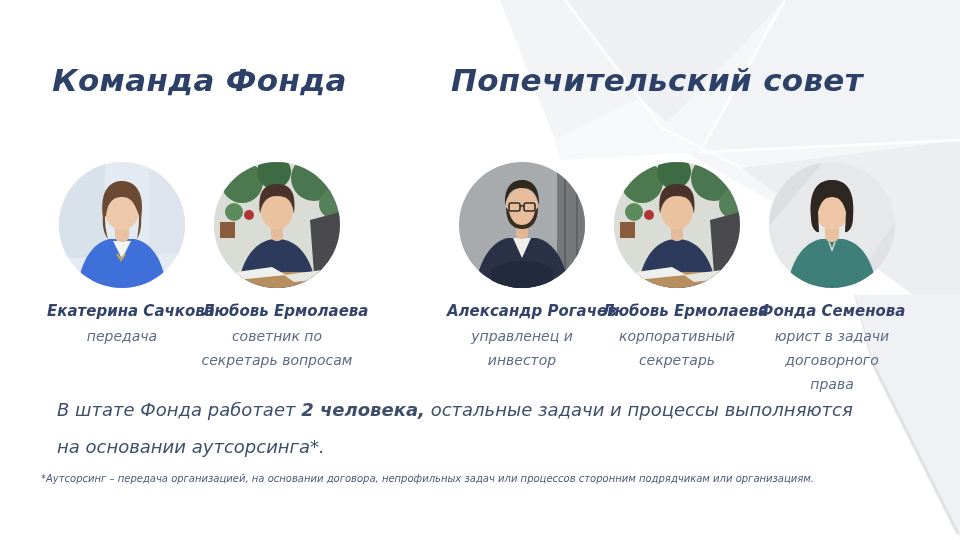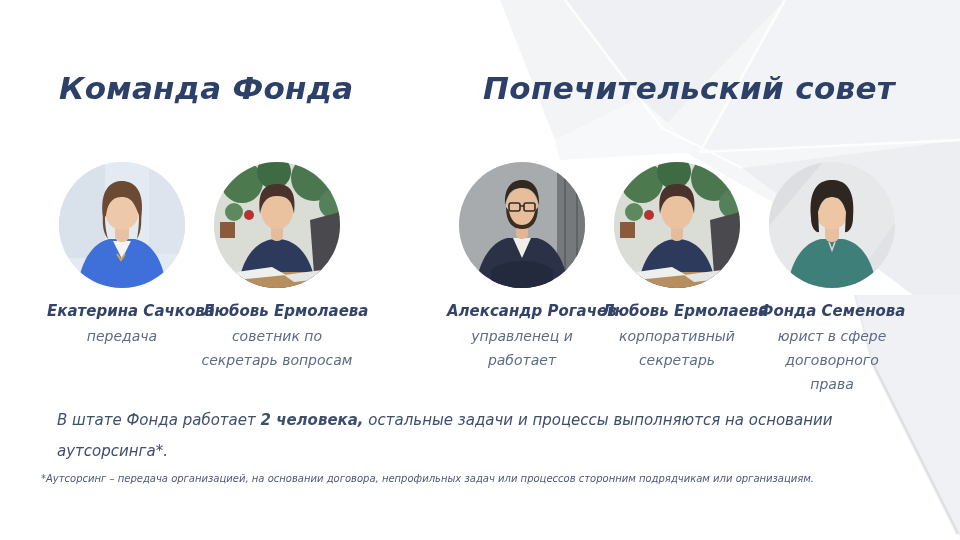--- a/index.html
+++ b/index.html
@@ -6,23 +6,23 @@
   body{
     width:960px;height:540px;overflow:hidden;background:#ffffff;
     font-family:"DejaVu Sans", sans-serif;position:relative;
   }
   .slide{position:absolute;inset:0;}
   .bg{position:absolute;top:0;left:0;}
 
   .headings{position:absolute;top:58px;left:47px;display:flex;}
   .hgroup-left{width:305px;text-align:center;}
   .hgroup-spacer{width:95px;}
-  .hgroup-right{width:460px;text-align:right;}
+  .hgroup-right{width:460px;text-align:left;}
   .headings h1{
-    margin:12px;font-size:31px;font-style:italic;font-weight:bold;
+    margin:4px;font-size:31px;font-style:italic;font-weight:bold;
     color:#2c4068;letter-spacing:.3px;white-space:nowrap;
   }
 
   .people{position:absolute;top:162px;left:47px;display:flex;}
   .card{width:150px;margin-right:5px;text-align:center;position:relative;}
   .group-gap{width:90px;}
   .photo{
     width:126px;height:126px;margin:0 auto;border-radius:50%;
     overflow:hidden;display:block;background:#e8eaec;
   }
@@ -31,22 +31,22 @@
     margin-top:13px;font-size:15px;font-weight:bold;font-style:italic;
     color:#33436a;line-height:1.35;white-space:nowrap;
   }
   .role{
     margin:4px -8px 0;font-size:14px;font-style:italic;
     color:#5d6b86;line-height:1.7;
   }
   .role-narrow{margin:4px 12px 0;}
 
   .summary{
-    position:absolute;top:390px;left:57px;width:810px;
-    font-size:15px;font-style:italic;color:#3e4e6d;line-height:2.05;
+    position:absolute;top:374px;left:57px;width:810px;
+    font-size:18px;font-style:italic;color:#3e4e6d;line-height:2.05;
   }
   .summary .bold{font-weight:bold;}
   .footnote{
     position:absolute;top:459px;left:41px;width:835px;
     font-size:10px;font-style:italic;color:#4a597a;line-height:1.93;
   }
 </style>
 </head>
 <body>
 
@@ -144,21 +144,21 @@
           <path d="M46 43 C45 24 54 18 63 18 C72 18 81 24 80 43 C77 30 72 26 63 26 C54 26 49 30 46 43 Z" fill="#32291f"></path>
           <path d="M47 45 C47 60 53 67 63 67 C73 67 79 60 79 45 L76 49 C74 59 69 63 63 63 C57 63 52 59 50 49 Z" fill="#392e22"></path>
           <g stroke="#2f2a26" stroke-width="1.6" fill="none">
             <rect x="50" y="41" width="11" height="8" rx="2"></rect>
             <rect x="65" y="41" width="11" height="8" rx="2"></rect>
             <line x1="61" y1="44" x2="65" y2="44"></line>
           </g>
         </svg>
       </span>
       <div class="name">Александр Рогачев</div>
-      <div class="role">управленец и работает</div>
+      <div class="role">управленец и инвестор</div>
     </div>
 
     <div class="card">
       <span class="photo">
         <svg width="126" height="126" viewBox="0 0 126 126">
           <rect width="126" height="126" fill="#d9ddd6"></rect>
           <circle cx="28" cy="20" r="21" fill="#4c7a4e"></circle>
           <circle cx="60" cy="10" r="17" fill="#3f6b44"></circle>
           <circle cx="100" cy="16" r="23" fill="#4a7750"></circle>
           <circle cx="120" cy="42" r="15" fill="#55815a"></circle>
@@ -187,21 +187,21 @@
           <path d="M126 126 L126 60 L80 126 Z" fill="#e0e2e5"></path>
           <path d="M18 126 C23 94 37 80 52 77 L74 77 C90 80 103 94 108 126 Z" fill="#3f7f7a"></path>
           <rect x="56" y="61" width="14" height="19" rx="6" fill="#e8bf9f"></rect>
           <path d="M60 80 l3 8 l3 -8" stroke="#d8d8d8" stroke-width="1.5" fill="none"></path>
           <ellipse cx="63" cy="48" rx="17" ry="19.5" fill="#edc6a6"></ellipse>
           <path d="M42 56 C39 24 52 18 63 18 C74 18 87 24 84 56 C84 66 79 71 76 70 L77 50 C74 39 70 35 63 35 C56 35 52 39 49 50 L50 70 C47 71 42 66 42 56 Z" fill="#2e2620"></path>
           <path d="M46 45 C46 29 54 23 63 23 C72 23 80 29 80 45 C74 37 68 35 63 35 C58 35 52 37 46 45 Z" fill="#2e2620"></path>
         </svg>
       </span>
       <div class="name">Фонда Семенова</div>
-      <div class="role role-narrow">юрист в сфере договорного права</div>
+      <div class="role role-narrow">юрист в задачи договорного права</div>
     </div>
 
   </div>
 
   <p class="summary"><span>В штате Фонда работает </span><span class="bold">2 человека,</span><span> остальные задачи и процессы выполняются на основании аутсорсинга*.</span></p>
 
   <p class="footnote">*Аутсорсинг – передача организацией, на основании договора, непрофильных задач или процессов сторонним подрядчикам или организациям.</p>
 
 </div>
 

